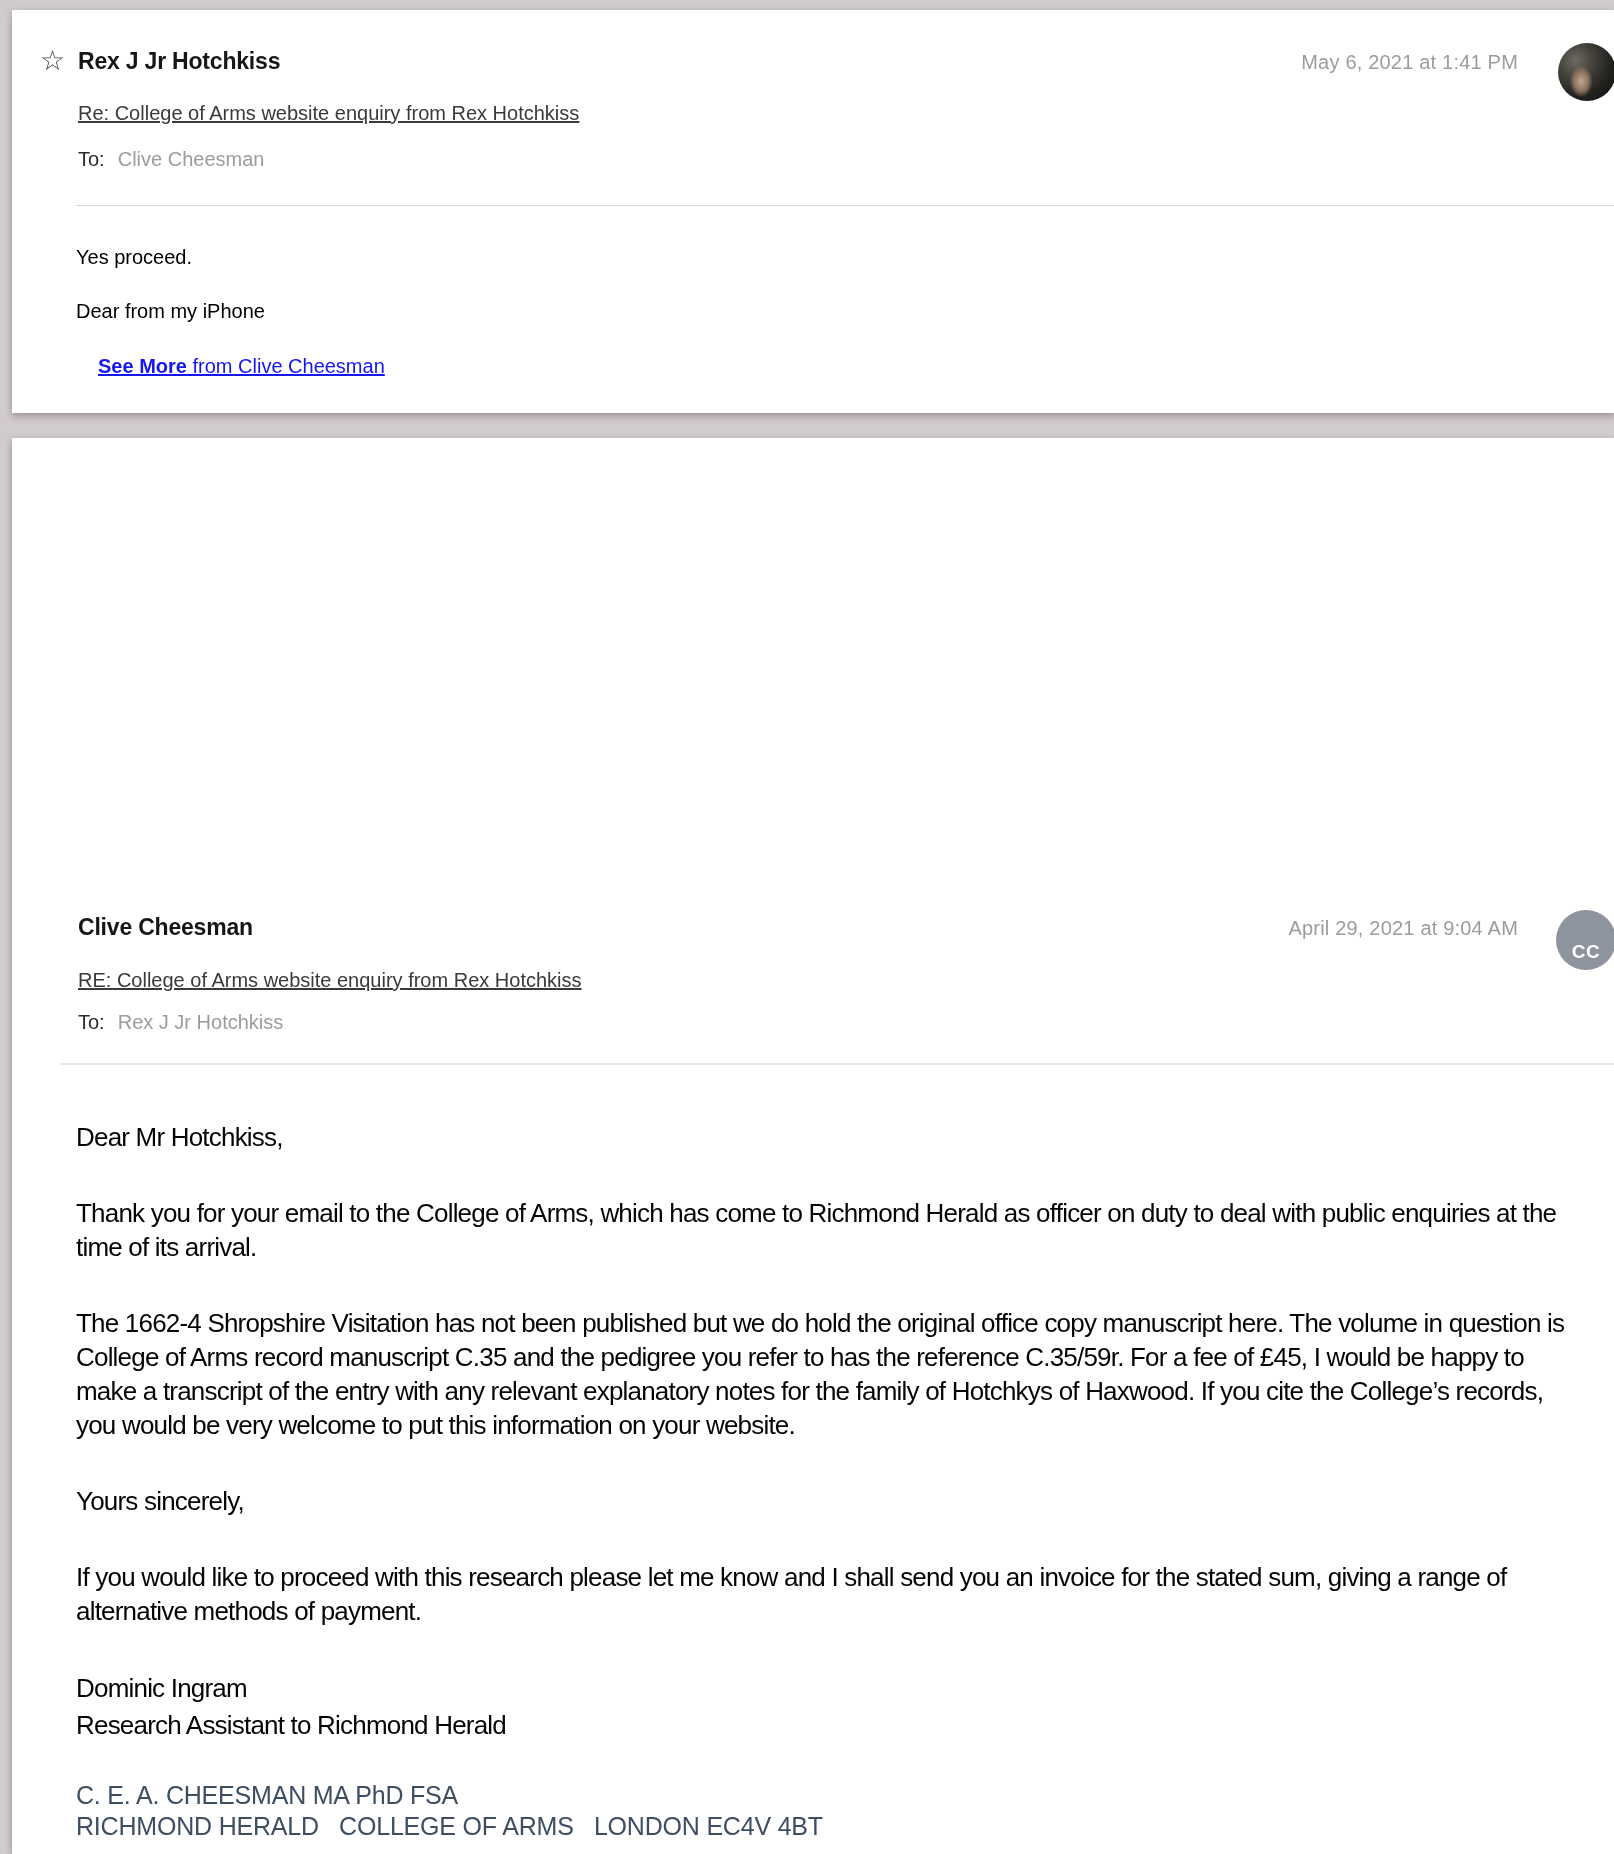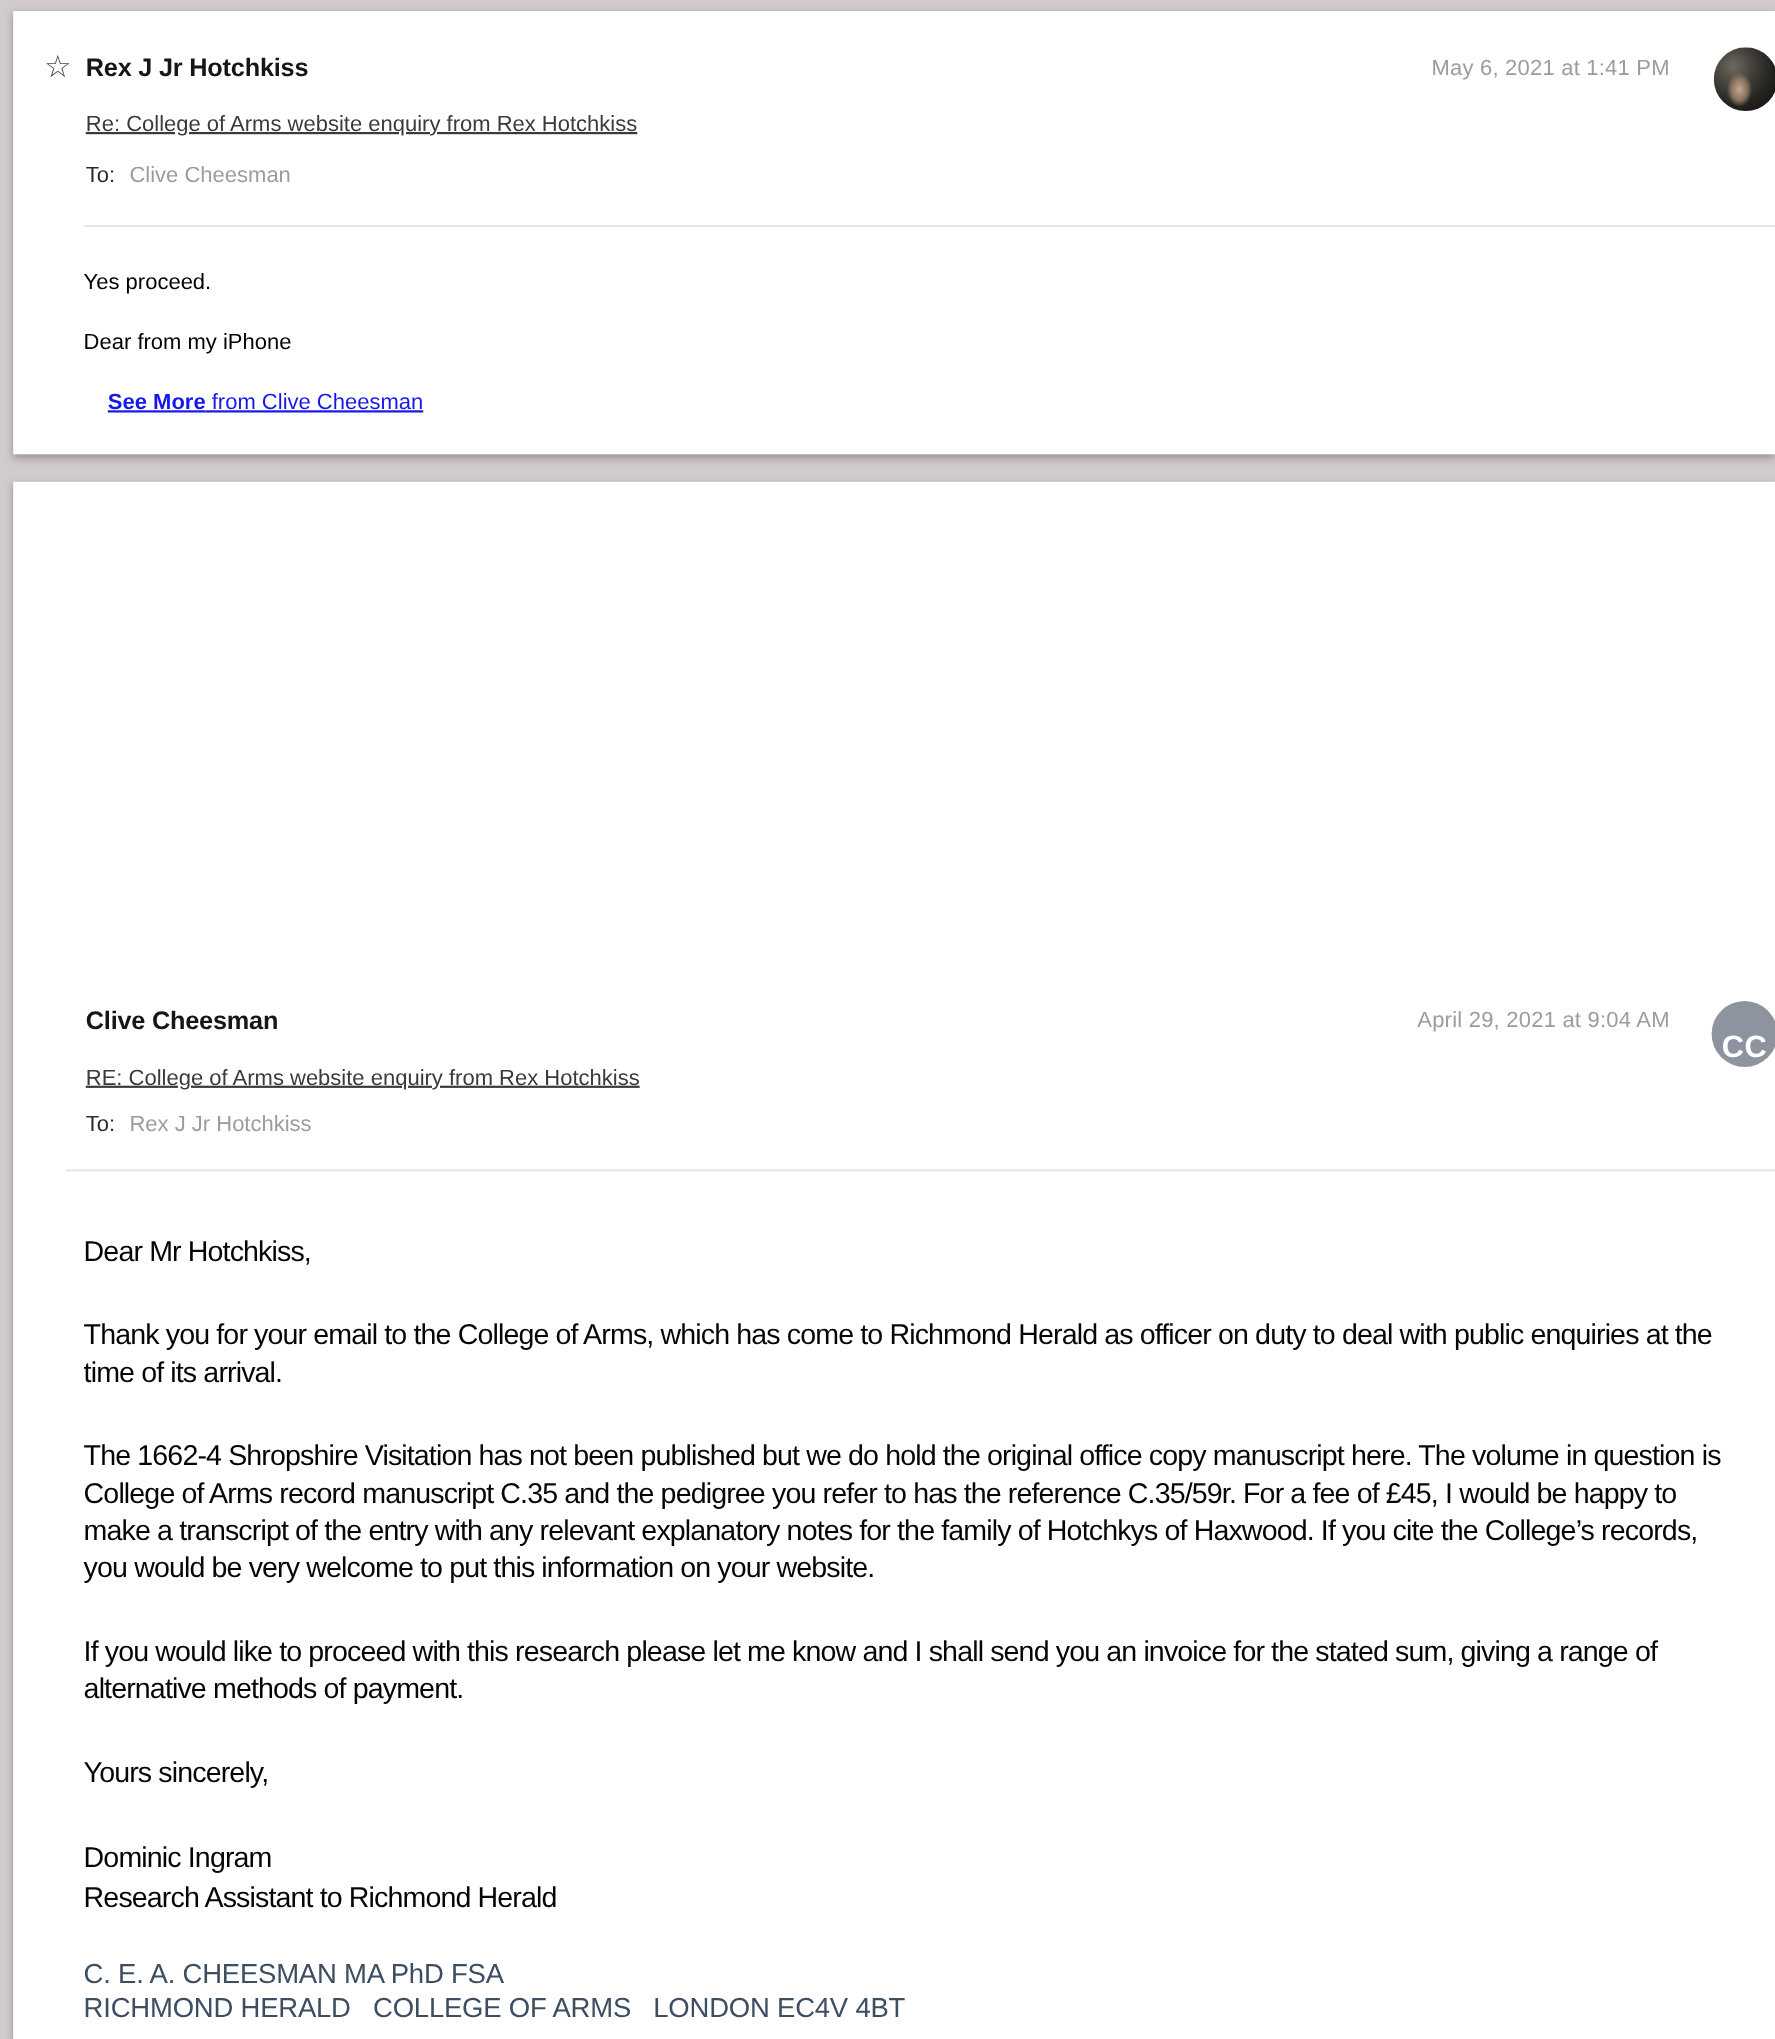--- a/index.html
+++ b/index.html
@@ -48,21 +48,21 @@
     overflow:hidden;
   }
   .avatar.photo{
     background:
       radial-gradient(ellipse 16px 22px at 40% 66%, #c3a88e 0%, #8a7260 45%, rgba(0,0,0,0) 72%),
       radial-gradient(circle at 30% 30%, #6e6a60 0%, #44423c 30%, #23221f 62%, #0e0e0d 100%);
   }
   #card2 .avatar{top:472px;width:60px;height:60px;background:#8d939f;
     display:flex;align-items:center;justify-content:center;}
   .avatar-initials{
-    color:#ffffff;font-weight:bold;font-size:28px;letter-spacing:0.5px;margin-top:23px;
+    color:#ffffff;font-weight:bold;font-size:19px;letter-spacing:0.5px;margin-top:23px;
   }
 
   .divider{position:absolute;height:1px;background:#d6d4d4;right:0;}
   #card1 .divider{left:64px;top:195px;}
   #card2 .divider{left:48px;top:625px;height:2px;background:#e7e5e5;}
 
   
   .m1-line{position:absolute;left:64px;font-size:20px;color:#000;}
   #m1-body1{top:236px;}
   #m1-body2{top:290px;}
@@ -112,19 +112,19 @@
   <div class="subject">RE: College of Arms website enquiry from Rex Hotchkiss</div>
   <div class="to-row">
     <span>To:</span><span class="to-name">Rex J Jr Hotchkiss</span>
   </div>
   <div class="divider"></div>
 
   <div class="mailbody">
     <p>Dear Mr Hotchkiss,</p>
     <p>Thank you for your email to the College of Arms, which has come to Richmond Herald as officer on duty to deal with public enquiries at the time of its arrival.</p>
     <p>The 1662-4 Shropshire Visitation has not been published but we do hold the original office copy manuscript here. The volume in question is College of Arms record manuscript C.35 and the pedigree you refer to has the reference C.35/59r. For a fee of £45, I would be happy to make a transcript of the entry with any relevant explanatory notes for the family of Hotchkys of Haxwood. If you cite the College’s records, you would be very welcome to put this information on your website.</p>
+    <p>Yours sincerely,</p>
     <p>If you would like to proceed with this research please let me know and I shall send you an invoice for the stated sum, giving a range of alternative methods of payment.</p>
-    <p>Yours sincerely,</p>
     <p class="sig-person"><span>Dominic Ingram</span><br><span>Research Assistant to Richmond Herald</span></p>
     <div class="slate-caps"><span>C. E. A. CHEESMAN MA PhD FSA</span><br><span>RICHMOND HERALD   COLLEGE OF ARMS   LONDON EC4V 4BT</span></div>
 
   </div>
 </div>
 
 </body></html>

